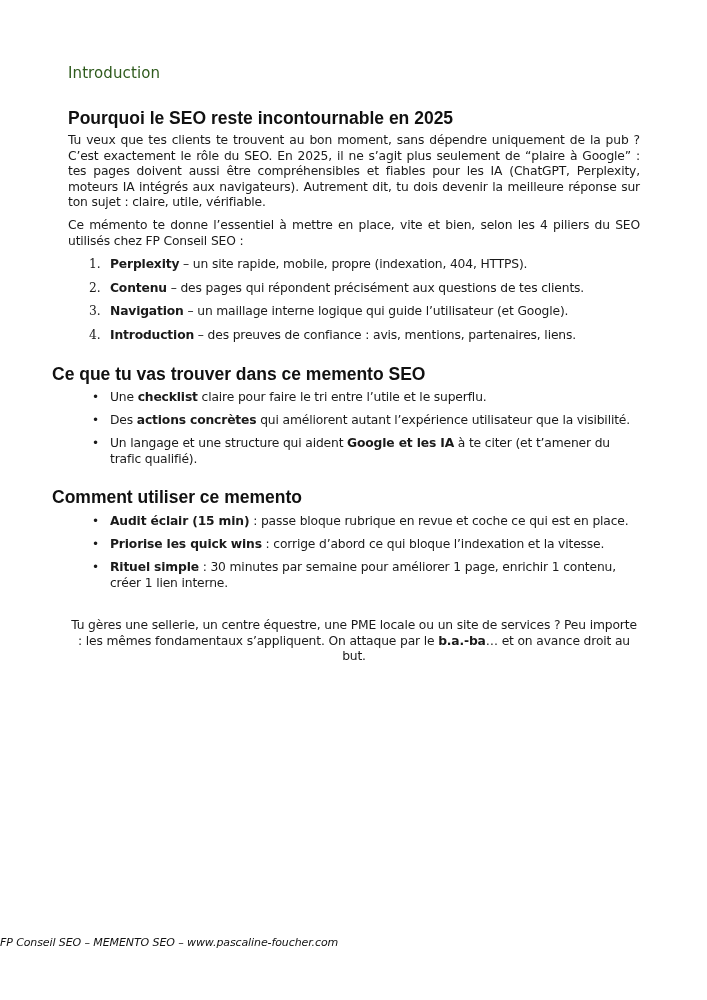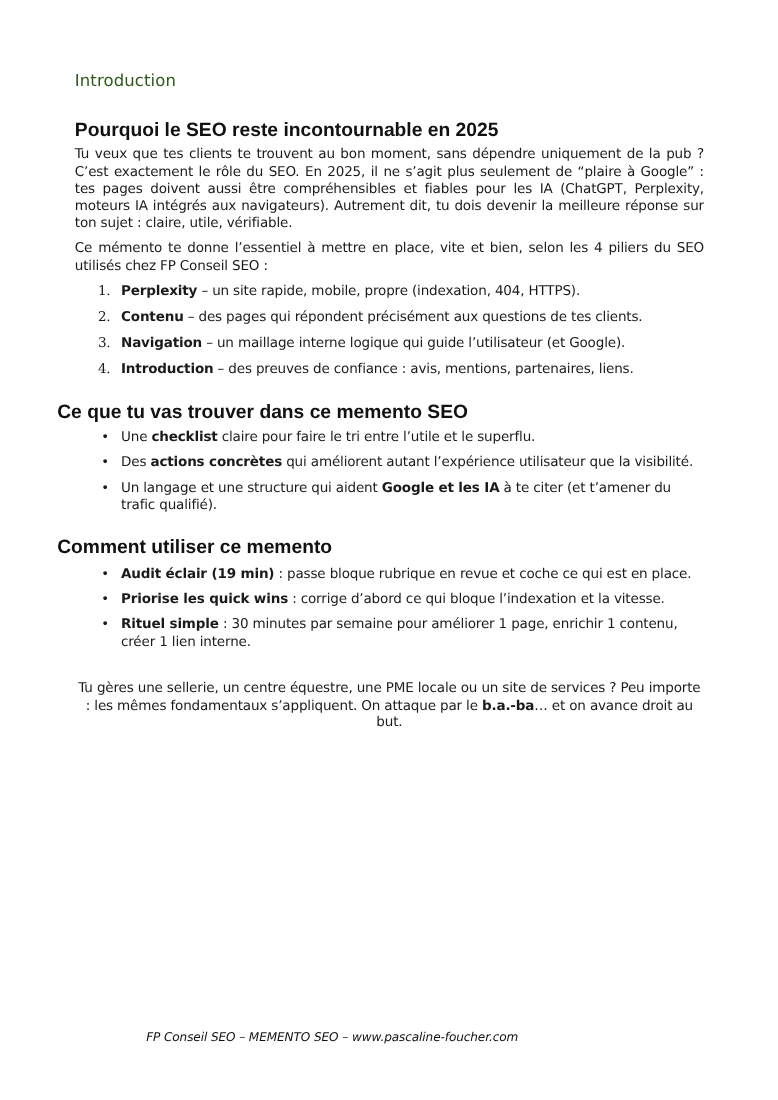--- a/index.html
+++ b/index.html
@@ -35,21 +35,21 @@
     }
     .ol .li { padding-left: 42px; height: 23.5px; }
     .ol .num {
       position: absolute; left: 21px; top: 0;
       font-family: "DejaVu Serif", serif; font-size: 12.3px;
     }
     .ul .li { padding-left: 42px; margin-bottom: 7.5px; }
     .ul .bullet { position: absolute; left: 24px; top: 0; font-size: 12px; }
     b { font-weight: bold; }
     .footer {
-      position: absolute; left: 0; width: 604px; top: 936px; text-align: center;
+      position: absolute; left: 0; width: 604px; top: 936px; text-align: left;
       font-size: 11px; font-style: italic; color: #111; letter-spacing: -0.1px;
     }
   </style>
 </head>
 <body>
 
 <h1 class="h1">Introduction</h1>
 
 <h2 class="h2i">Pourquoi le SEO reste incontournable en 2025</h2>
 
@@ -83,21 +83,21 @@
   </li>
   <li class="li">
     <span class="bullet">•</span><span>Un langage et une structure qui aident </span><b>Google et les IA</b><span> à te citer (et t’amener du trafic qualifié).</span>
   </li>
 </ul>
 
 <h2 class="h2" style="top:487px;">Comment utiliser ce memento</h2>
 
 <ul class="ul" style="top:514px;">
   <li class="li">
-    <span class="bullet">•</span><b>Audit éclair (19 min)</b><span> : passe bloque rubrique en revue et coche ce qui est en place.</span>
+    <span class="bullet">•</span><b>Audit éclair (15 min)</b><span> : passe bloque rubrique en revue et coche ce qui est en place.</span>
   </li>
   <li class="li">
     <span class="bullet">•</span><b>Priorise les quick wins</b><span> : corrige d’abord ce qui bloque l’indexation et la vitesse.</span>
   </li>
   <li class="li">
     <span class="bullet">•</span><b>Rituel simple</b><span> : 30 minutes par semaine pour améliorer 1 page, enrichir 1 contenu, créer 1 lien interne.</span>
   </li>
 </ul>
 
 <p class="para left" style="top:618px;"><span>Tu gères une sellerie, un centre équestre, une PME locale ou un site de services ? Peu importe : les mêmes fondamentaux s’appliquent. On attaque par le </span><b>b.a.-ba</b><span>… et on avance droit au but.</span></p>

